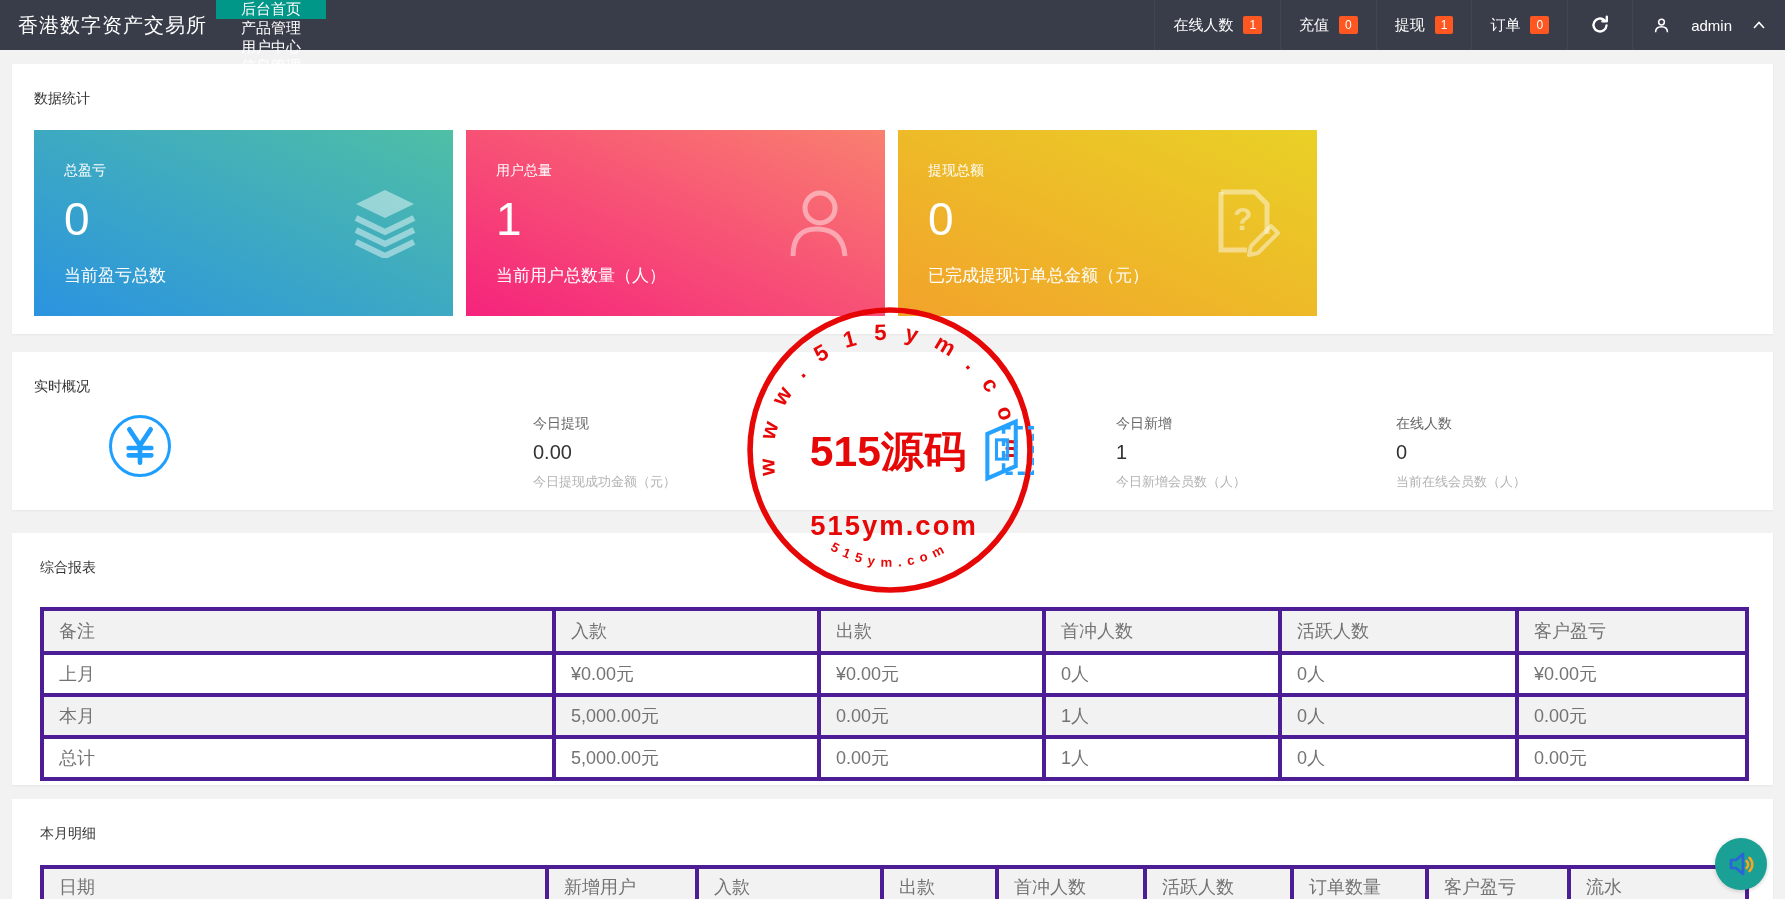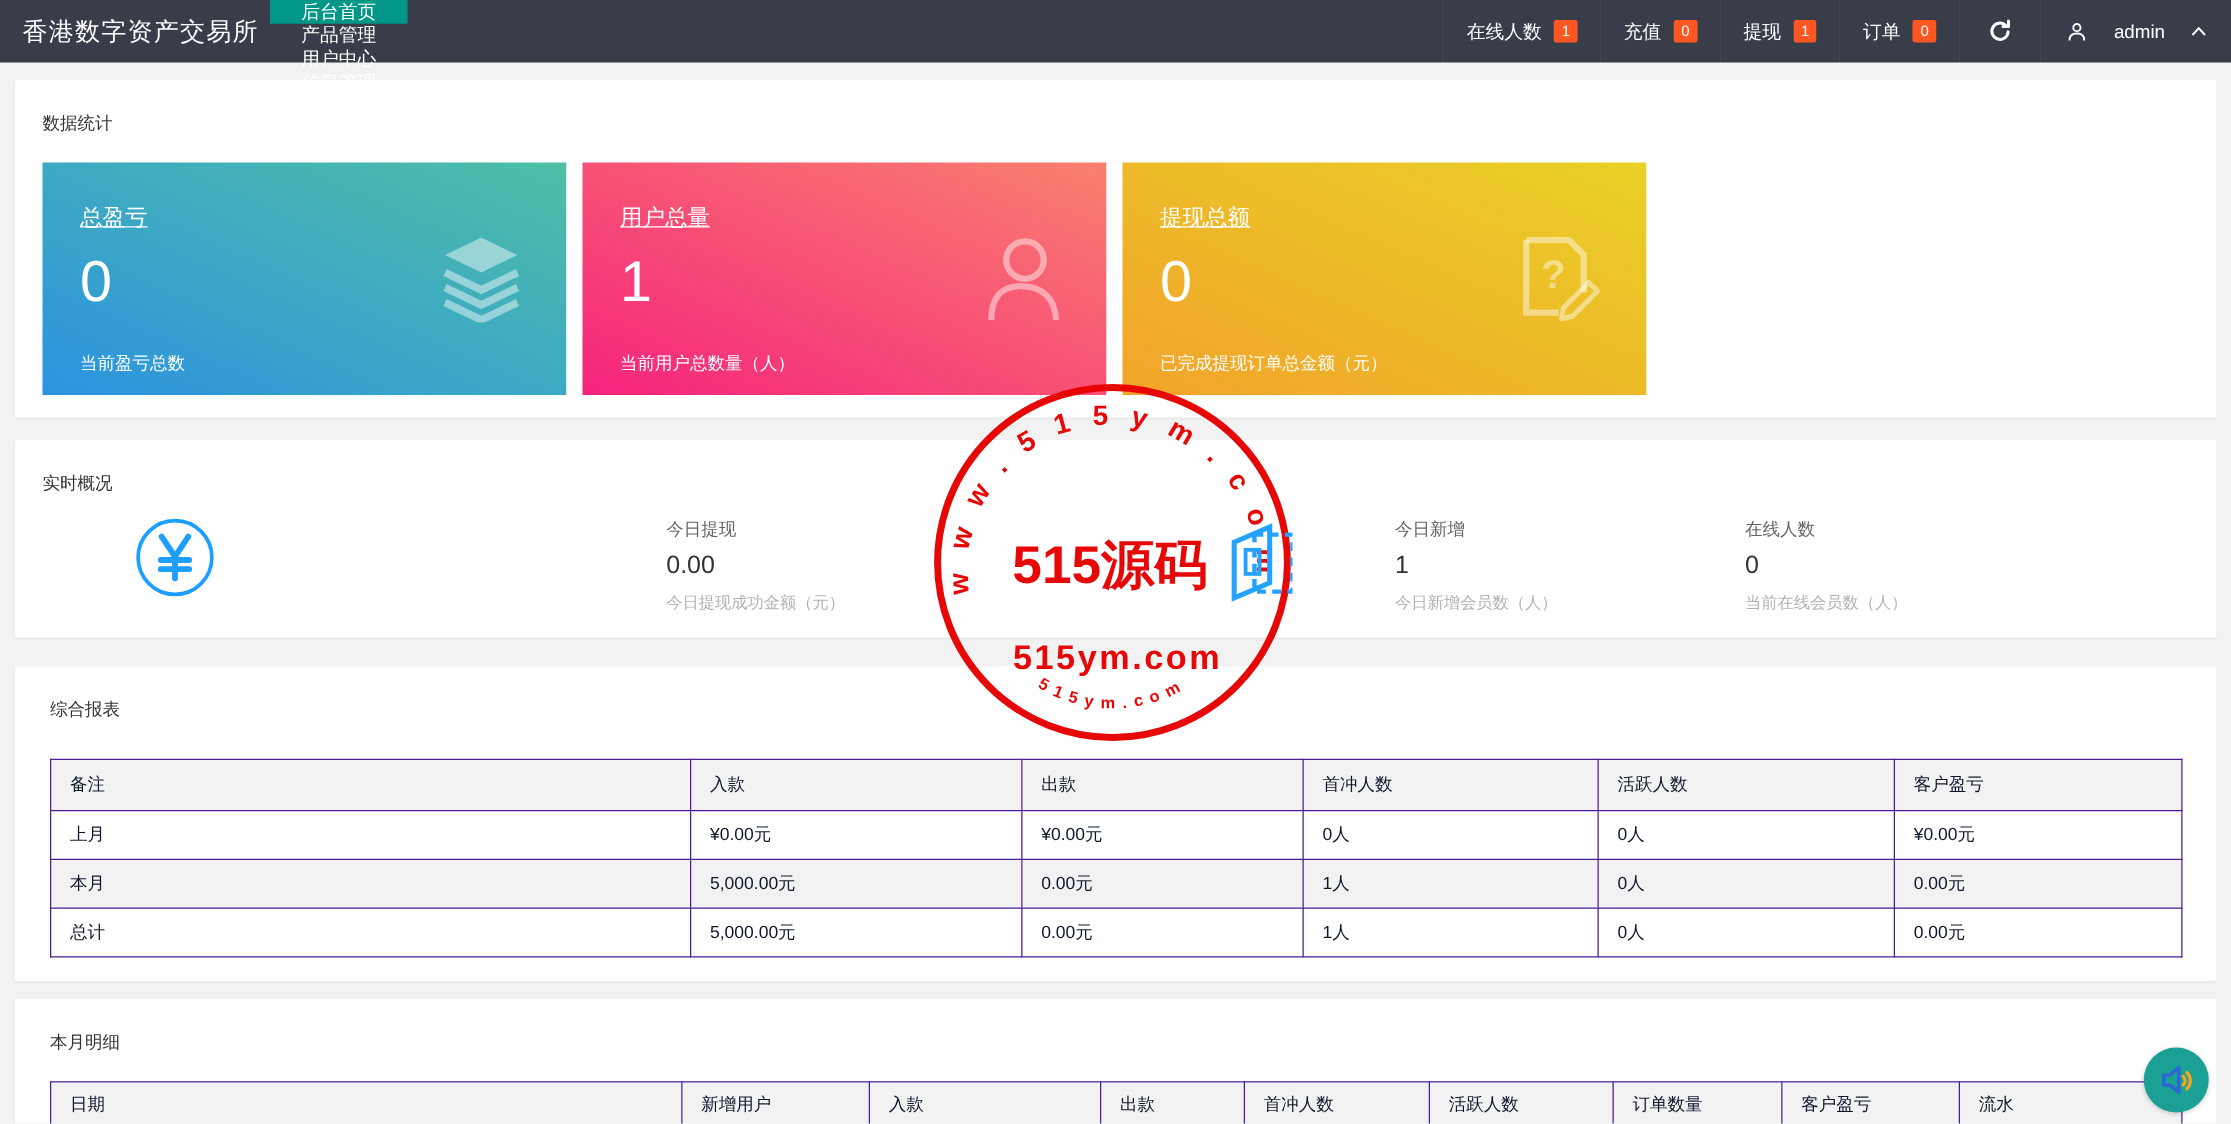--- a/index.html
+++ b/index.html
@@ -29,37 +29,37 @@
   .panel-title{font-size:14px;color:#333;}
   #panel-stats{top:64px;height:270px;padding:26px 22px;box-sizing:border-box;}
   #panel-realtime{top:352px;height:158px;padding:26px 22px;box-sizing:border-box;}
   #panel-report{top:533px;height:252px;padding:26px 28px;box-sizing:border-box;}
   #panel-detail{top:799px;height:100px;padding:26px 28px;box-sizing:border-box;}
 
   
   .cards{display:flex;gap:13px;margin-top:22px;}
   .card{position:relative;width:419px;height:186px;color:#fff;box-sizing:border-box;
         padding:32px 30px;overflow:hidden;}
-  .card .c-title{font-size:18px;text-decoration:underline;}
+  .card .c-title{font-size:14px;}
   .card .c-value{font-size:46px;line-height:1;margin-top:16px;font-weight:400;}
-  .card .c-desc{font-size:14px;margin-top:34px;}
+  .card .c-desc{font-size:17px;margin-top:22px;}
   .card .c-icon{position:absolute;right:34px;top:50%;transform:translateY(-50%);}
 
   
   .rt-icon{position:absolute;left:97px;top:63px;width:62px;height:62px;border:3px solid #1E9FFF;
            border-radius:50%;box-sizing:border-box;display:flex;align-items:center;justify-content:center;}
   .rt-col{position:absolute;top:63px;}
   .rt-label{font-size:14px;color:#666;}
   .rt-value{font-size:20px;color:#333;margin-top:8px;}
   .rt-desc{font-size:13px;color:#b2b2b2;margin-top:9px;}
 
   
   table.grid{border-collapse:collapse;width:1705px;margin-top:30px;table-layout:fixed;}
-  table.grid th,table.grid td{border:1px solid #4c1d95;text-align:left;font-weight:400;
-        font-size:14px;color:#0f172a;padding:0 0 0 15px;white-space:nowrap;overflow:hidden;}
+  table.grid th,table.grid td{border:4px solid #4c1d95;text-align:left;font-weight:400;
+        font-size:18px;color:#737373;padding:0 0 0 15px;white-space:nowrap;overflow:hidden;}
   table.grid th{background:#f2f2f2;height:40px;}
   table.grid td{height:38px;background:#fff;}
   table.grid tbody tr:nth-child(2) td{background:#f2f2f2;}
   #panel-detail table.grid{margin-top:22px;}
   #panel-detail table.grid th{height:36px;}
 
   
   .stamp{position:absolute;left:746px;top:306px;width:288px;height:288px;z-index:55;
          pointer-events:none;opacity:0.97;}
 

